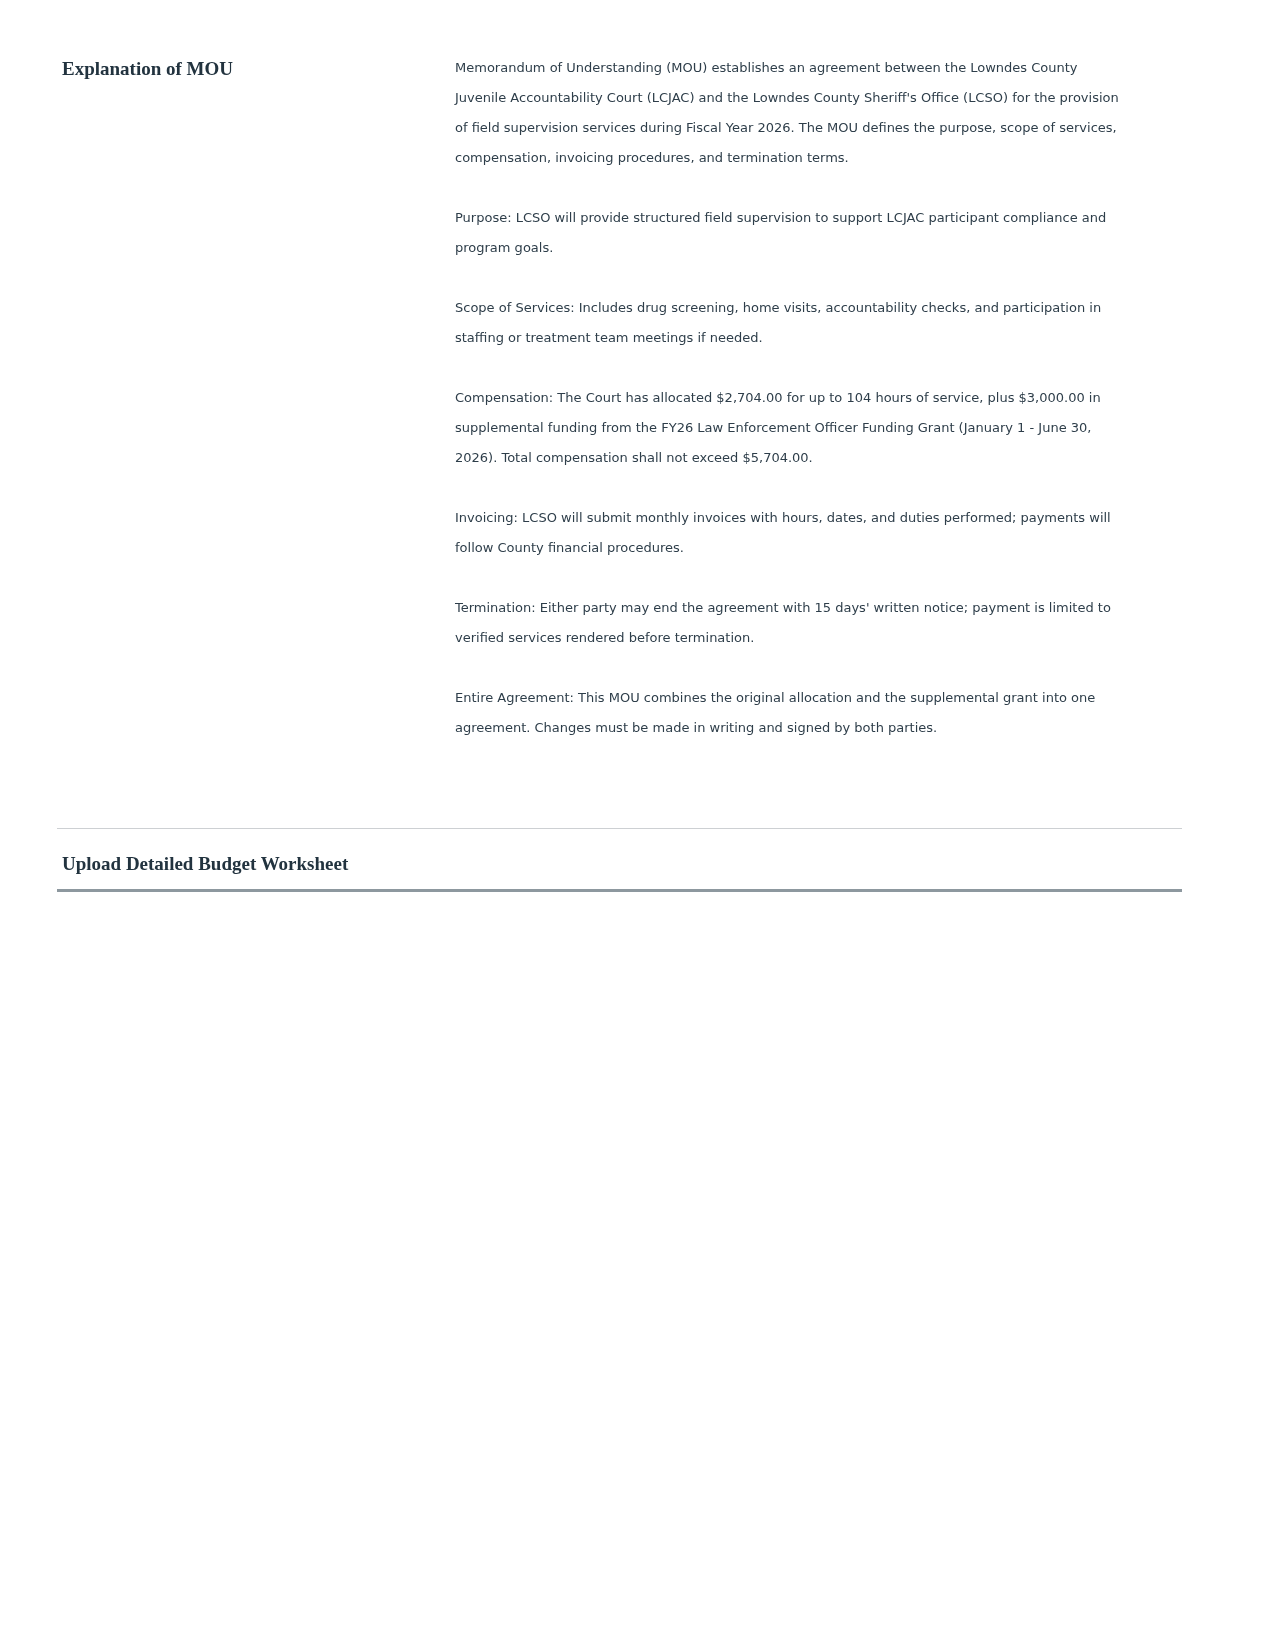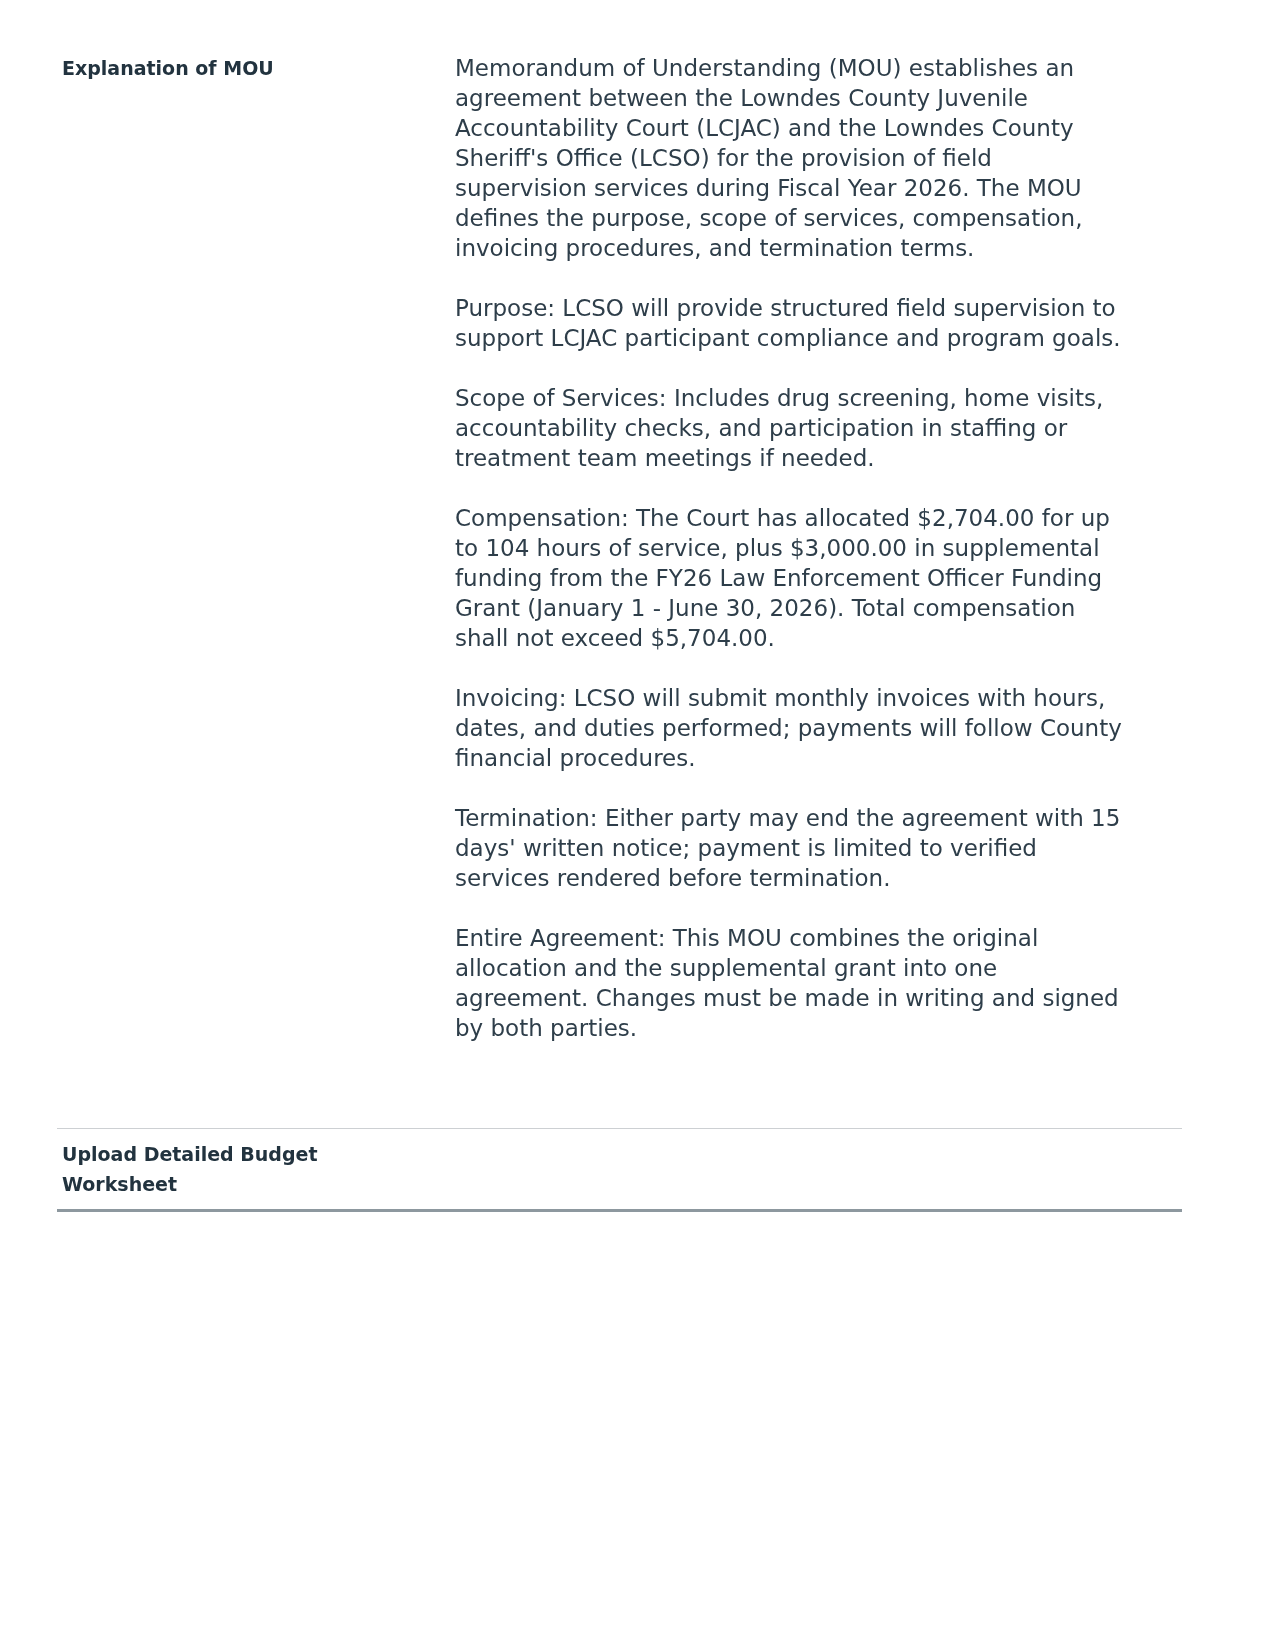--- a/index.html
+++ b/index.html
@@ -32,38 +32,39 @@
     flex: 0 0 398px;
     padding-left: 5px;
     font-size: 19px;
     line-height: 30px;
     font-weight: bold;
     color: var(--label-color);
   }
   .field-label .label-text {
     display: inline-block;
     max-width: 340px;
+    font-family: Liberation Serif, serif;
   }
   .field-value {
     flex: 1 1 auto;
     max-width: 667px;
-    font-size: 23px;
+    font-size: 13px;
     line-height: 30px;
     color: var(--text-color);
   }
   .multiline {
     white-space: pre-line; 
   }
   .row-explanation {
     padding-bottom: 85px;
   }
   .row-upload {
     border-top: 1px solid var(--divider-light);
     border-bottom: 3px solid var(--divider-dark);
-    padding-top: 10px;
+    padding-top: 19px;
     padding-bottom: 10px;
     align-items: center;
   }
 </style>
 </head>
 <body>
 
 <div class="page">
 
   <div class="field-row row-explanation">

